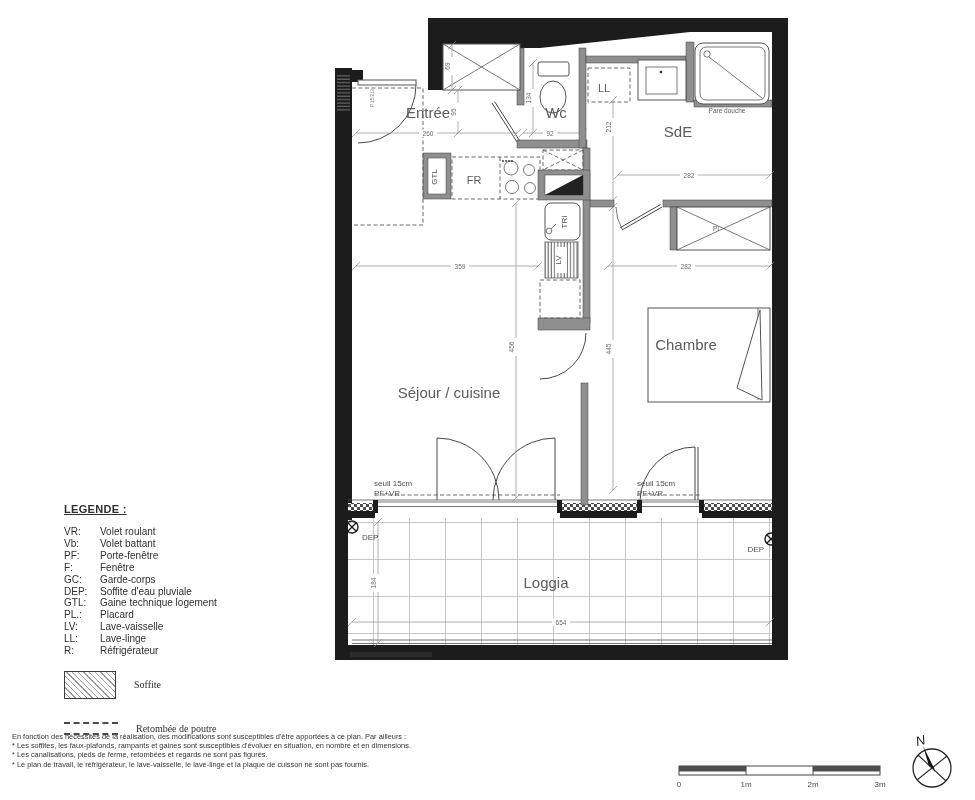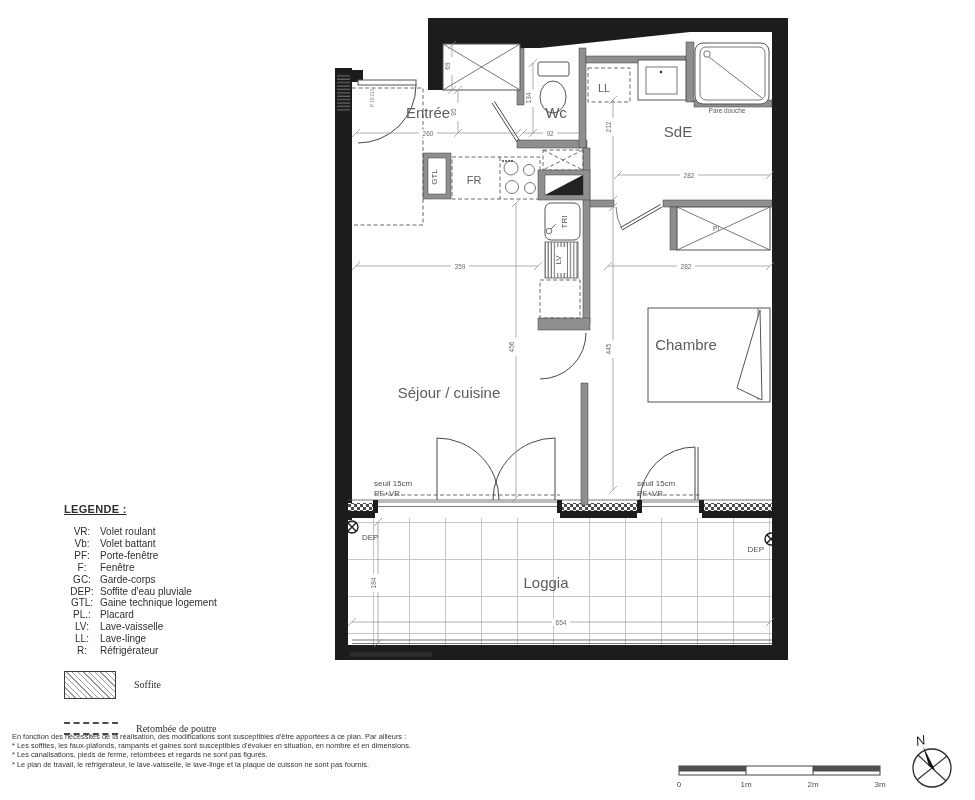--- a/index.html
+++ b/index.html
@@ -16,21 +16,21 @@
   .wall{fill:#1c1c1c;}
   .pwall{fill:#8f8f8f;stroke:#3d3d3d;stroke-width:.5;}
   .ln{stroke:#474747;stroke-width:1;fill:none;}
   .thin{stroke:#555;stroke-width:.8;fill:none;}
   .dash{stroke:#5a5a5a;stroke-width:.9;fill:none;stroke-dasharray:4 2.5;}
   .fixt{stroke:#555;stroke-width:1;fill:#fff;}
   
   .legend{position:absolute;left:26px;top:503px;width:310px;color:#2f2f2f;margin-left:38px;}
   .legend-title{font-size:11px;font-weight:bold;text-decoration:underline;letter-spacing:.3px;margin-bottom:11px;}
   .lrow{display:flex;font-size:10px;line-height:11.9px;}
-  .lrow .abbr{width:36px;flex:none;text-align:center;}
+  .lrow .abbr{width:36px;flex:none;}
   .swatch-row{display:flex;align-items:center;margin-top:14px;font-family:Liberation Serif, serif;}
   .soffite-box{width:50px;height:26px;border:1px solid #3c3c3c;
     background:repeating-linear-gradient(45deg,#fff 0 3px,#9a9a9a 3px 4px);}
   .swatch-lbl{font-size:10px;margin-left:18px;color:#2f2f2f;}
   .beam-lines{width:54px;}
   .beam-line{border-top:2px dashed #4a4a4a;margin:9px 0;}
   
   .notes{position:absolute;left:12px;top:732px;font-size:7.4px;line-height:9.2px;color:#333;width:700px;}
 </style>
 </head>

